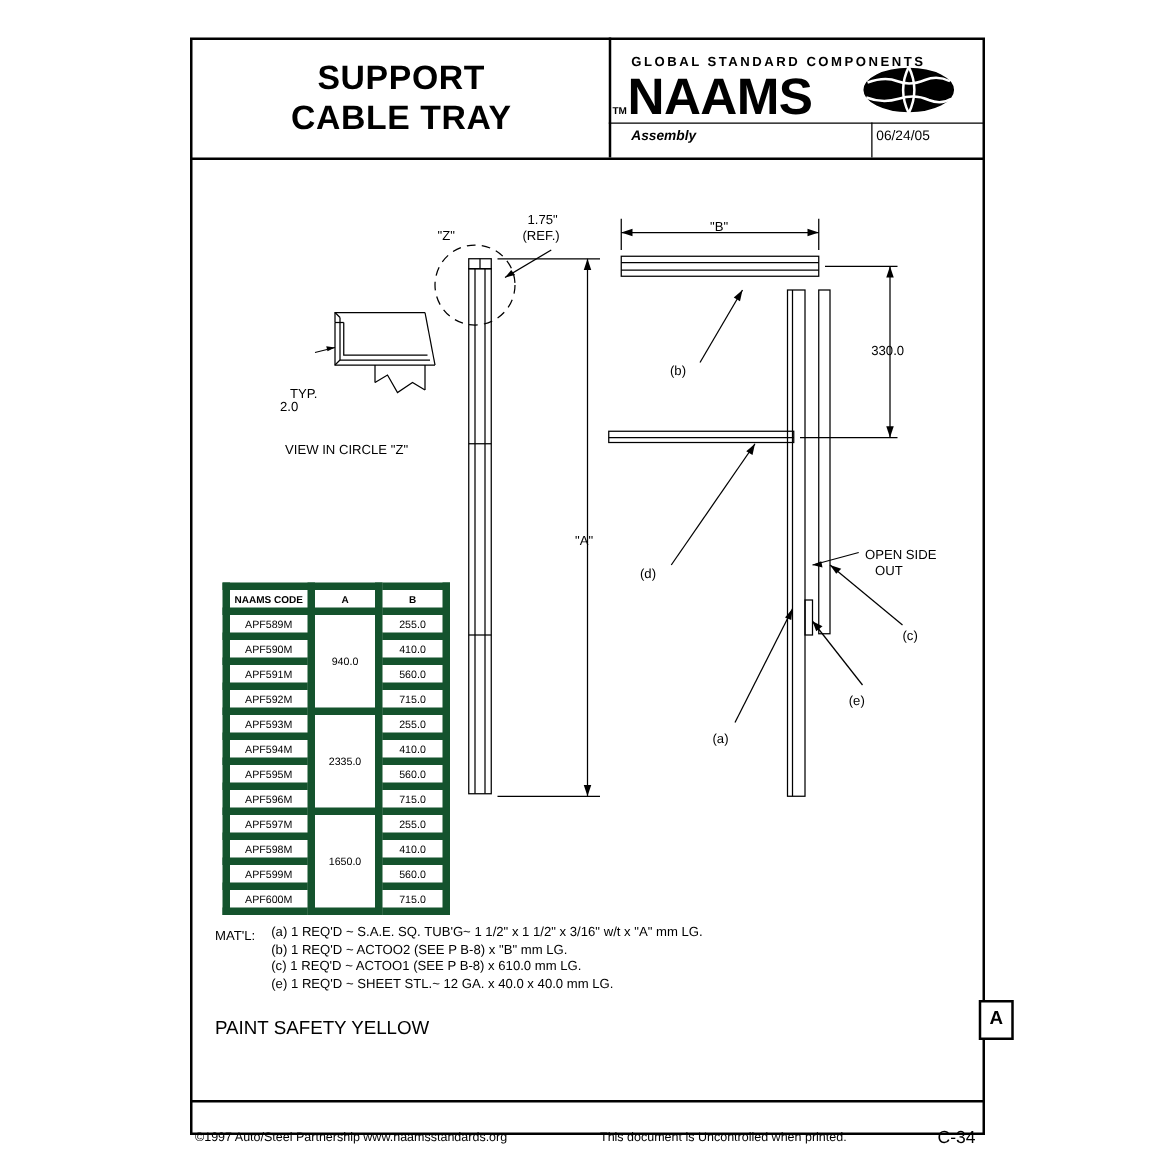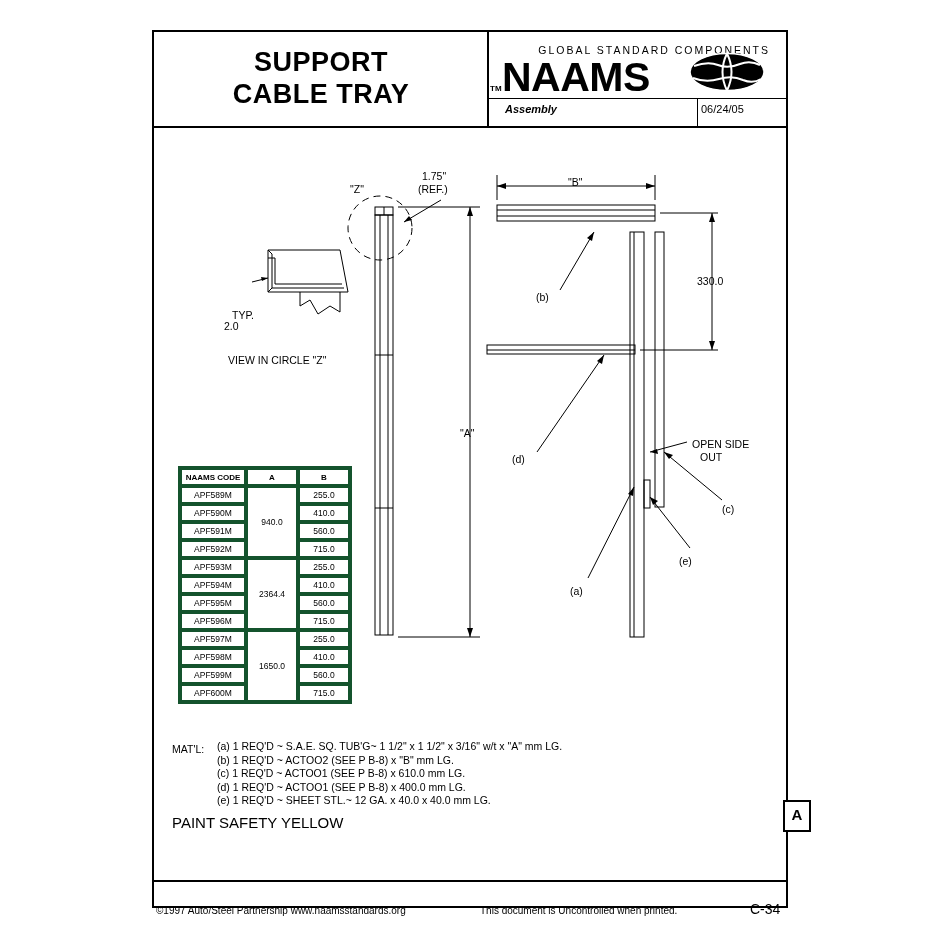--- a/index.html
+++ b/index.html
@@ -8,37 +8,37 @@
 
   .border-outer{position:absolute;left:152px;top:30px;width:636px;height:878px;border:2px solid #000;box-sizing:border-box;}
   .title-sep{position:absolute;left:152px;top:126px;width:636px;height:0;border-top:2px solid #000;}
   .footer-sep{position:absolute;left:152px;top:880px;width:636px;height:0;border-top:2px solid #000;}
   .title-vsep{position:absolute;left:487px;top:30px;width:0;height:96px;border-left:2px solid #000;}
   .naams-sep{position:absolute;left:487px;top:98px;width:301px;height:0;border-top:1.5px solid #000;}
   .naams-vsep2{position:absolute;left:697px;top:98px;width:0;height:28px;border-left:1.5px solid #000;}
 
   .main-title{position:absolute;left:160px;top:46px;width:322px;text-align:center;font-weight:bold;font-size:27px;line-height:32px;letter-spacing:0.5px;}
 
-  .gsc{position:absolute;left:505px;top:44px;width:265px;text-align:right;font-size:10.5px;font-weight:normal;letter-spacing:2.0px;}
+  .gsc{position:absolute;left:505px;top:44px;width:265px;text-align:left;font-size:10.5px;font-weight:bold;letter-spacing:2.0px;}
   .naams-word{position:absolute;left:502px;top:54px;font-size:41px;font-weight:bold;letter-spacing:-0.5px;}
   .tm{position:absolute;left:490px;top:84px;font-size:8px;font-weight:bold;}
   .assembly{position:absolute;left:505px;top:103px;font-size:11px;font-style:italic;font-weight:bold;}
   .sheetdate{position:absolute;left:701px;top:103px;font-size:11px;}
   .globe{position:absolute;left:688px;top:52px;width:78px;height:40px;}
 
   .footer-left{position:absolute;left:156px;top:905px;font-size:10px;}
   .footer-mid{position:absolute;left:480px;top:905px;font-size:10px;}
   .footer-right{position:absolute;left:750px;top:901px;font-size:14px;}
 
   .rev-box{position:absolute;left:783px;top:800px;width:24px;height:28px;border:2px solid #000;background:#fff;}
   .rev-box span{display:block;text-align:center;line-height:26px;font-size:15px;font-weight:bold;}
 
   
   table.codes{position:absolute;left:178px;top:466px;border-collapse:collapse;font-size:8.5px;}
-  table.codes th,table.codes td{border:4px solid #14532d;padding:0;height:14px;text-align:center;vertical-align:middle;font-weight:normal;}
+  table.codes th,table.codes td{border:6px solid #14532d;padding:0;height:14px;text-align:center;vertical-align:middle;font-weight:normal;}
   table.codes th{font-weight:bold;font-size:8px;}
   table.codes td.code{width:62px;text-align:center;}
   table.codes td.a{width:48px;}
   table.codes td.b{width:48px;margin-left:14px;}
   table.codes th.code{width:62px;}
   table.codes th.a{width:48px;}
   table.codes th.b{width:48px;}
 
   
   .notes{position:absolute;left:172px;top:740px;font-size:10.5px;line-height:13.5px;}
@@ -227,21 +227,21 @@
         <td class="code">APF591M</td>
         <td class="b">560.0</td>
       </tr>
       <tr>
         <td class="code">APF592M</td>
         <td class="b">715.0</td>
       </tr>
 
       <tr>
         <td class="code">APF593M</td>
-        <td class="a" rowspan="4">2364.4</td>
+        <td class="a" rowspan="4">2335.0</td>
         <td class="b">255.0</td>
       </tr>
       <tr>
         <td class="code">APF594M</td>
         <td class="b">410.0</td>
       </tr>
       <tr>
         <td class="code">APF595M</td>
         <td class="b">560.0</td>
       </tr>
@@ -269,21 +269,20 @@
       </tr>
     </tbody>
   </table>
 
   <div class="notes">
     <span class="lead">MAT'L:</span>
     <ul>
       <li>(a) 1 REQ'D ~ S.A.E. SQ. TUB'G~ 1 1/2" x 1 1/2" x 3/16" w/t x "A" mm LG.</li>
       <li>(b) 1 REQ'D ~ ACTOO2 (SEE P B-8) x "B" mm LG.</li>
       <li>(c) 1 REQ'D ~ ACTOO1 (SEE P B-8) x 610.0 mm LG.</li>
-      <li>(d) 1 REQ'D ~ ACTOO1 (SEE P B-8) x 400.0 mm LG.</li>
       <li>(e) 1 REQ'D ~ SHEET STL.~ 12 GA. x 40.0 x 40.0 mm LG.</li>
     </ul>
   </div>
   <div class="paint">PAINT SAFETY YELLOW</div>
 
   <div class="rev-box">
     <span>A</span>
   </div>
 
   <div class="footer-left">©1997 Auto/Steel Partnership     www.naamsstandards.org</div>

